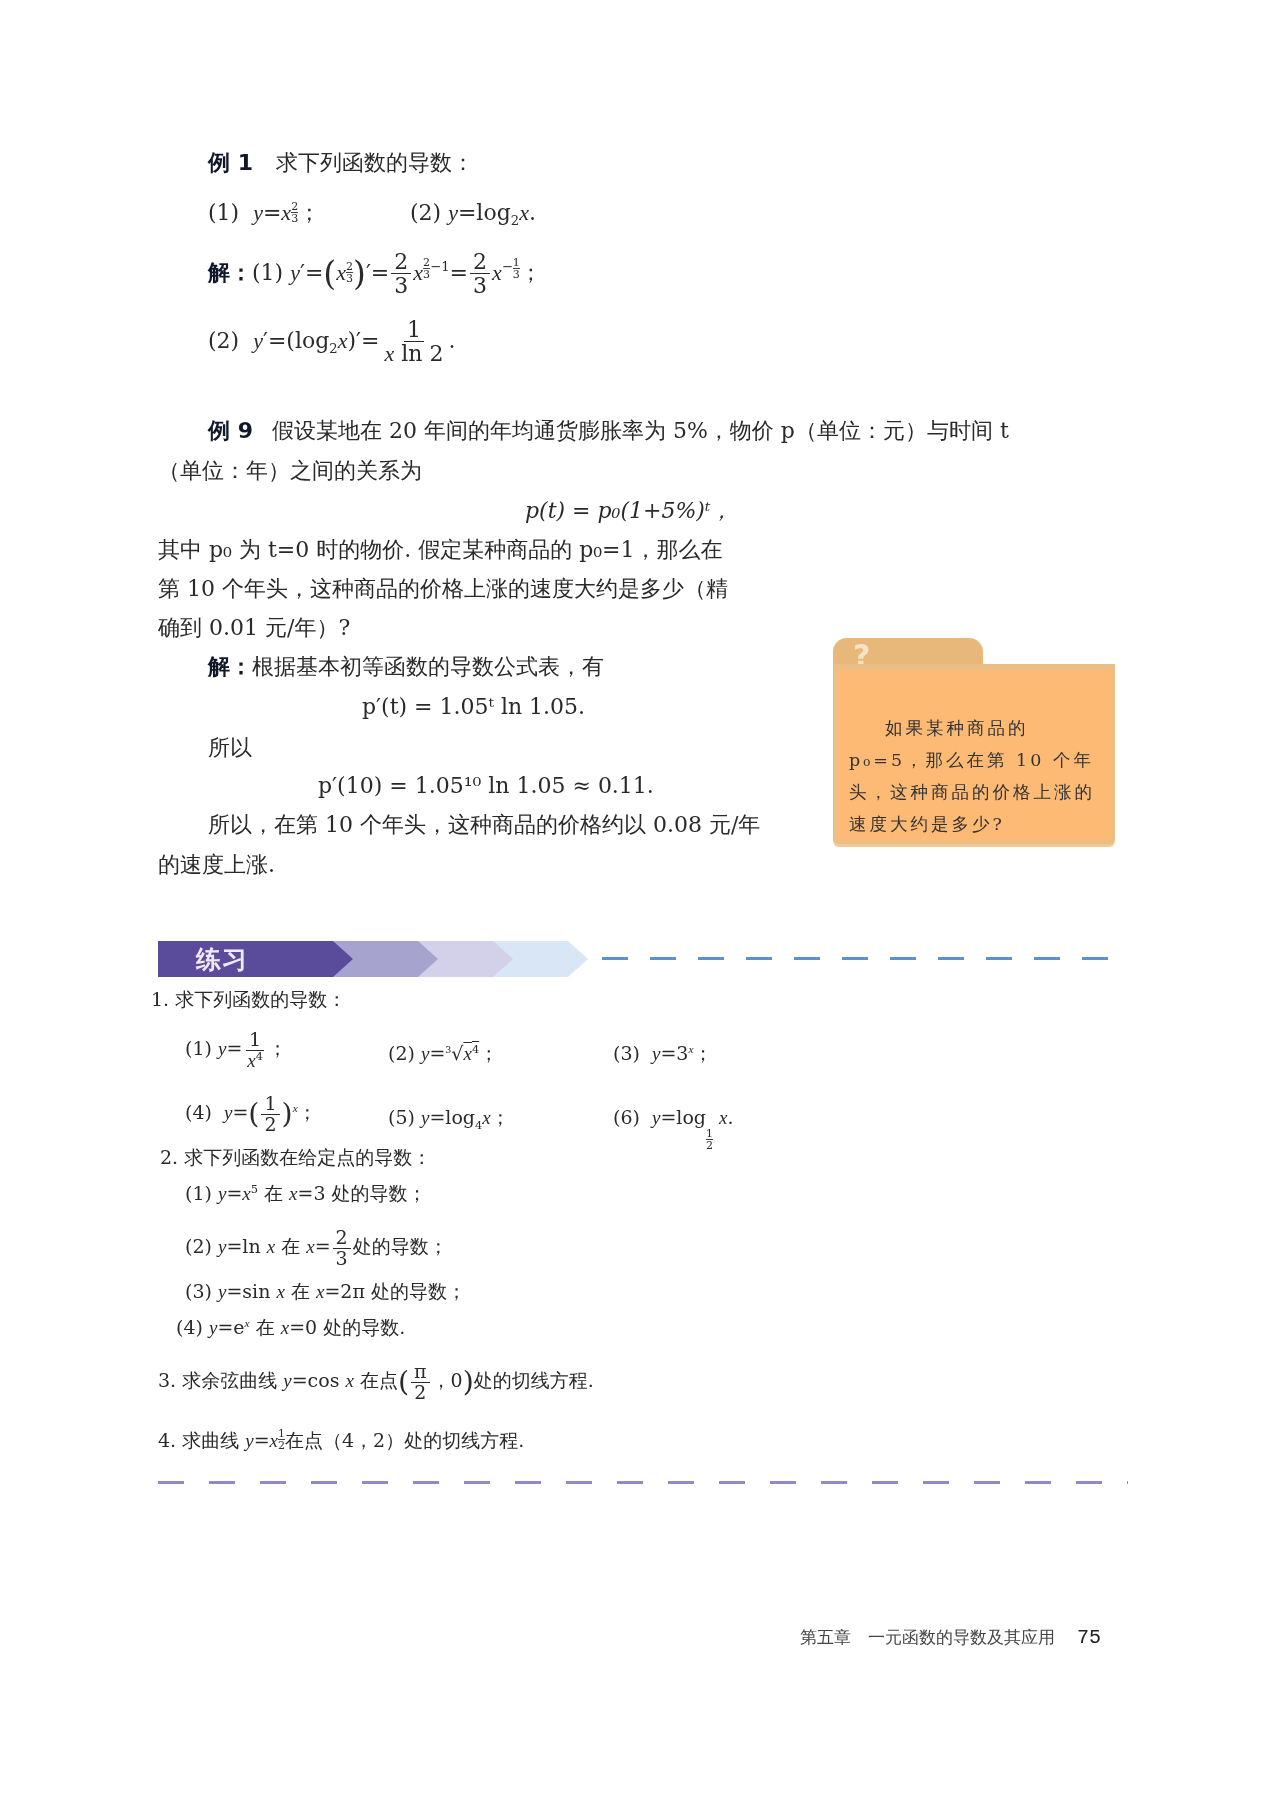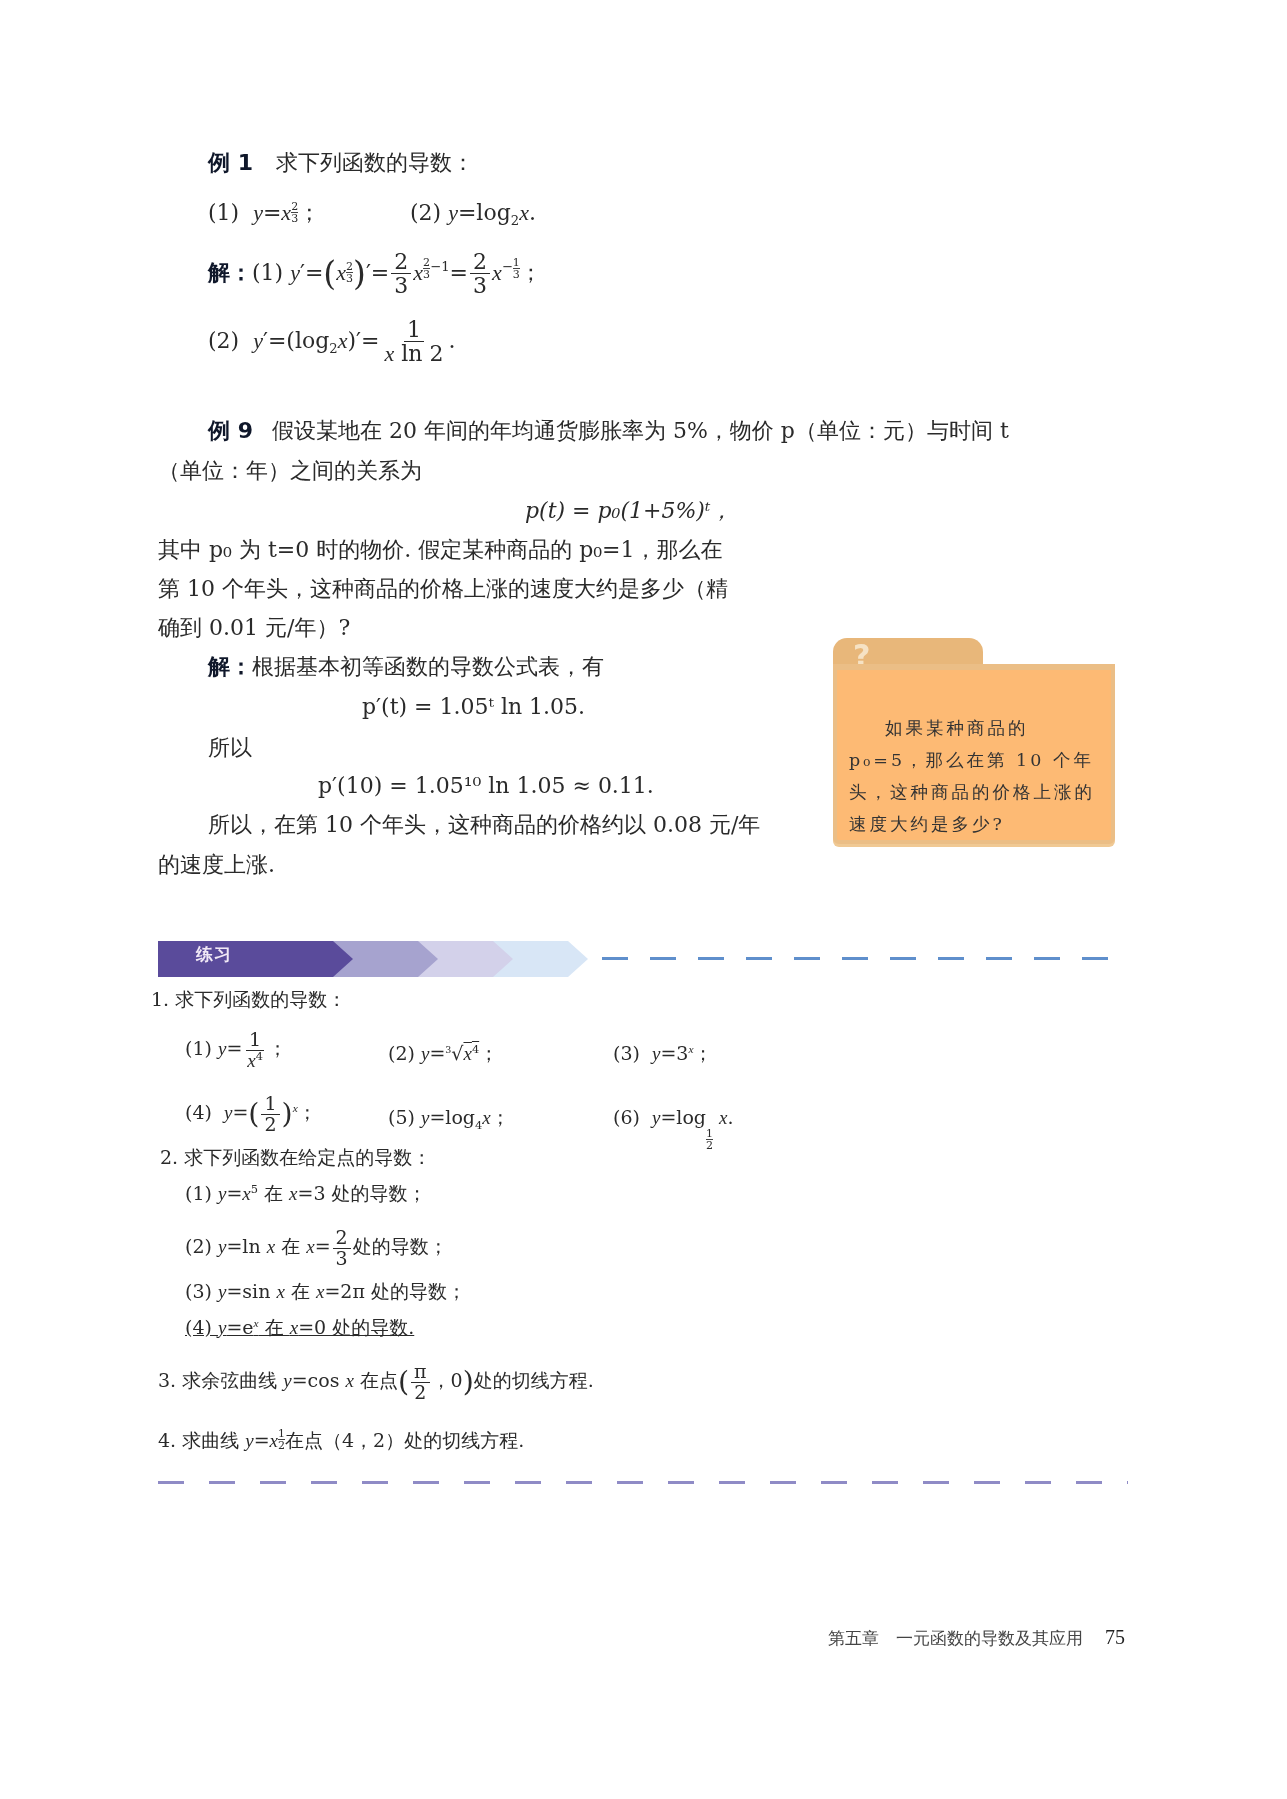--- a/index.html
+++ b/index.html
@@ -28,26 +28,26 @@
   .callout .q { position: absolute; left: 20px; top: 0px; font-family: "DejaVu Sans", sans-serif; font-size: 30px; color: #f6e2c4; font-weight: bold; }
   .callout .body { position: absolute; left: 12px; top: 42px; width: 252px; font-size: 17.5px; line-height: 32px; letter-spacing: 3px; white-space: normal; color: #333; font-family: "DejaVu Serif", serif; }
 
   
   .banner { left: 158px; top: 941px; height: 36px; width: 440px; }
   .seg { position: absolute; top: 0; height: 36px; }
   .seg.s4 { left: 0; width: 430px; background: #d8e6f6; clip-path: polygon(0 0, 410px 0, 430px 18px, 410px 36px, 0 36px); }
   .seg.s3 { left: 0; width: 355px; background: #d3d1ea; clip-path: polygon(0 0, 335px 0, 355px 18px, 335px 36px, 0 36px); }
   .seg.s2 { left: 0; width: 280px; background: #a6a3cf; clip-path: polygon(0 0, 260px 0, 280px 18px, 260px 36px, 0 36px); }
   .seg.s1 { left: 0; width: 195px; background: #5a4b9b; clip-path: polygon(0 0, 175px 0, 195px 18px, 175px 36px, 0 36px); }
-  .banner .label { position: absolute; left: 38px; top: 2px; font-family: "DejaVu Sans", sans-serif; font-size: 17px; color: #f1e9f6; font-weight: bold; letter-spacing: 1px; }
+  .banner .label { position: absolute; left: 38px; top: 2px; font-family: "DejaVu Sans", sans-serif; font-size: 25px; color: #f1e9f6; font-weight: bold; letter-spacing: 1px; }
   .dashes { height: 3px; }
   .dash-top { left: 602px; top: 957px; width: 525px; background: repeating-linear-gradient(to right, #5f8fcc 0 26px, transparent 26px 48px); }
   .dash-bot { left: 158px; top: 1481px; width: 970px; background: repeating-linear-gradient(to right, #8f8bc6 0 26px, transparent 26px 51px); }
 
-  .footer { font-family: Liberation Serif, serif; font-size: 17px; color: #444; margin-left: 28px; }
+  .footer { font-family: Liberation Mono, monospace; font-size: 17px; color: #444; }
   .footer .num { font-size: 20px; color: #222; margin-left: 22px; }
 </style>
 </head>
 <body>
 
 <div class="abs txt" style="left:208px; top:148px;">
   <span class="blue">例 1</span>
   <span style="margin-left:16px;">求下列函数的导数：</span>
 </div>
 
@@ -163,21 +163,21 @@
 </div>
 <div class="abs small" style="left:185px; top:1228px;">
   (2)&nbsp;<i class="v">y</i>=ln <i class="v">x</i> 在 <i class="v">x</i>=<span class="frac">
       <span class="n">2</span>
       <span class="d">3</span>
     </span>处的导数；
 </div>
 <div class="abs small" style="left:185px; top:1278px;">
   (3)&nbsp;<i class="v">y</i>=sin <i class="v">x</i> 在 <i class="v">x</i>=2π 处的导数；
 </div>
-<div class="abs small" style="left:185px; top:1314px;text-decoration:underline;">
+<div class="abs small" style="left:176px; top:1314px;">
   (4)&nbsp;<i class="v">y</i>=e<sup><i class="v">x</i></sup> 在 <i class="v">x</i>=0 处的导数.
 </div>
 
 <div class="abs small" style="left:158px; top:1362px;">
   3. 求余弦曲线 <i class="v">y</i>=cos <i class="v">x</i> 在点<span class="bigp">(</span><span class="frac">
       <span class="n">π</span>
       <span class="d">2</span>
     </span>，0<span class="bigp">)</span>处的切线方程.
 </div>
 <div class="abs small" style="left:158px; top:1427px;">

